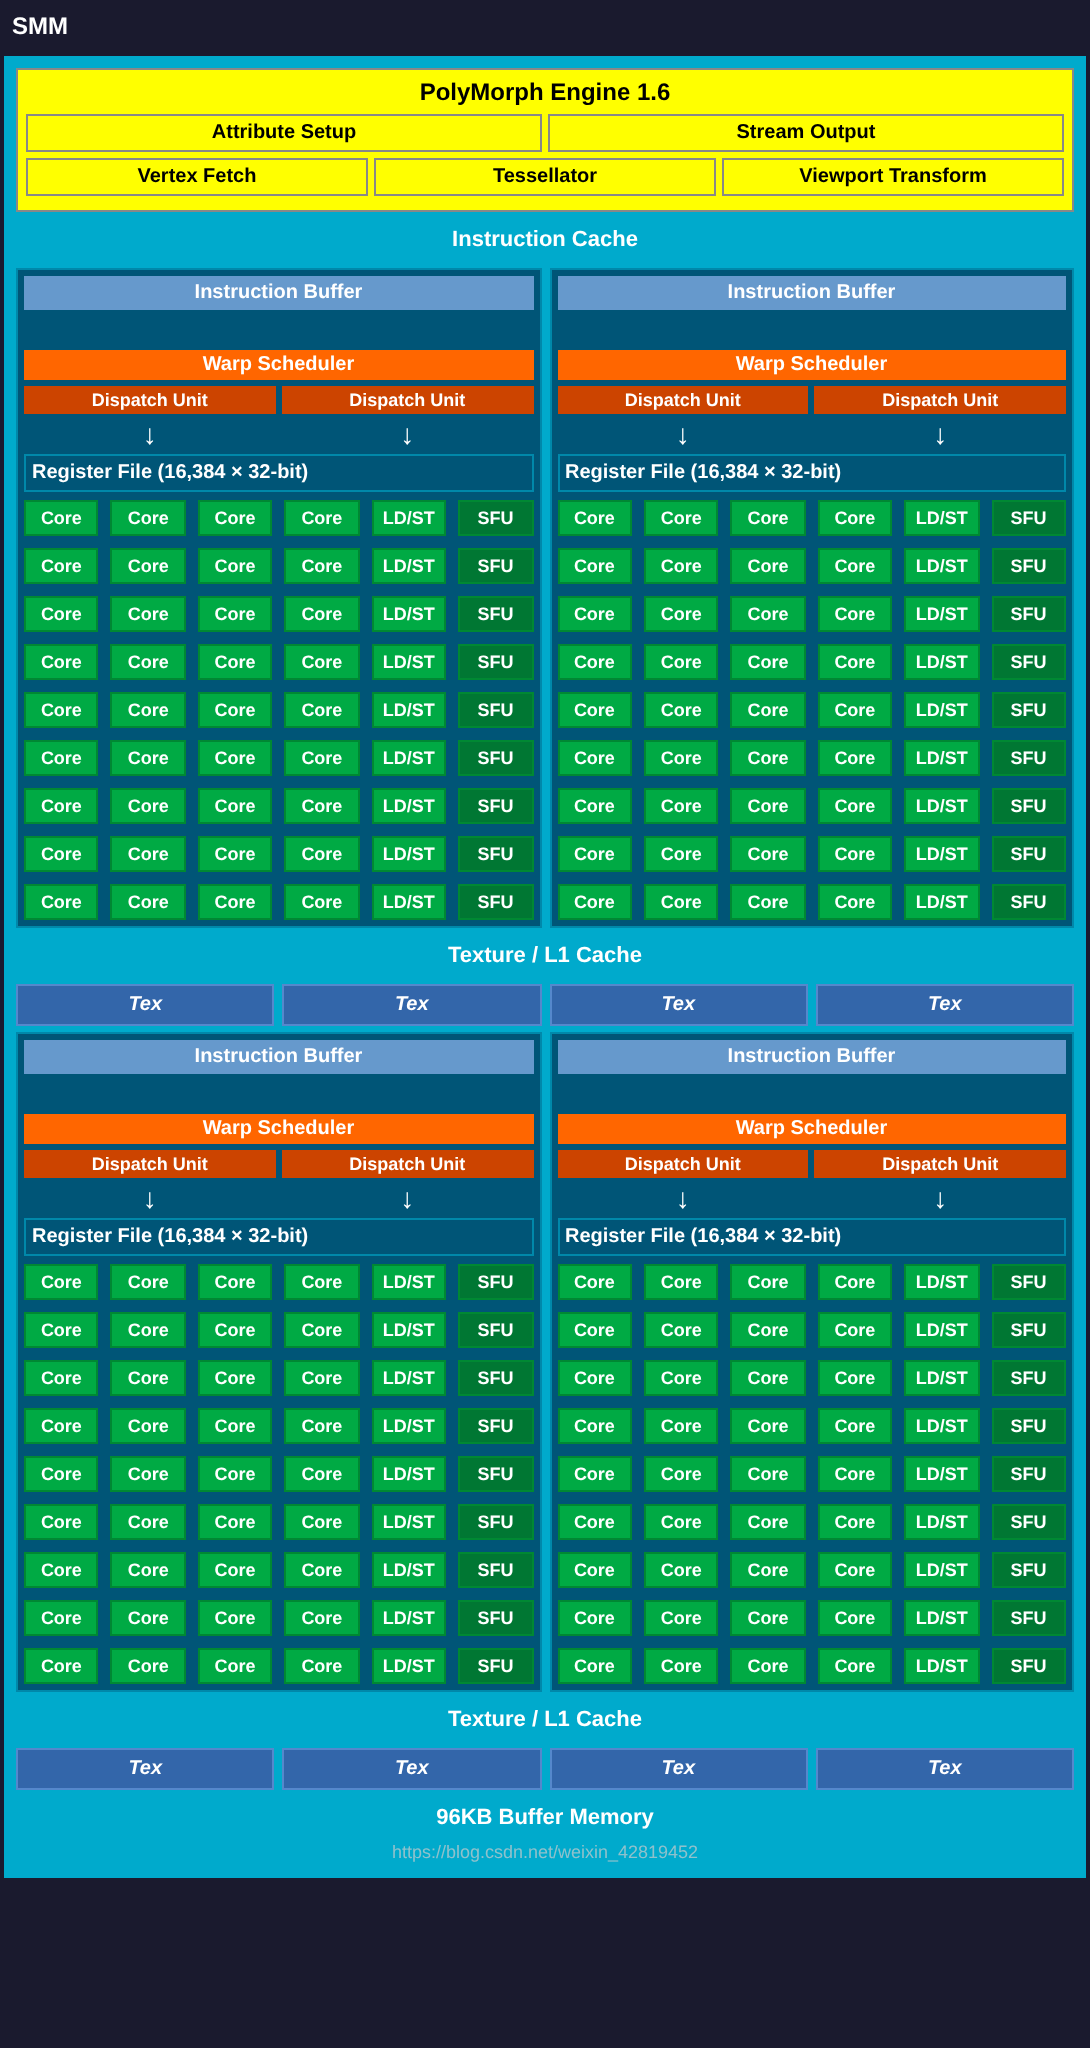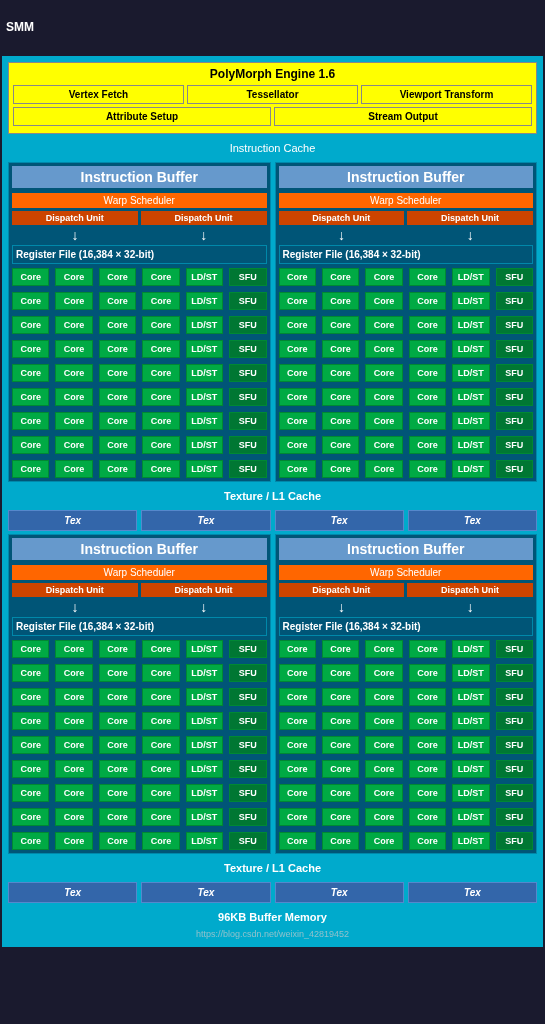--- a/index.html
+++ b/index.html
@@ -7,21 +7,21 @@
       background: #1a1a2e;
       font-family: Arial, sans-serif;
       font-size: 11px;
       width: 545px;
       min-height: 1024px;
     }
     .smm-label {
       color: white;
       font-weight: bold;
       font-size: 12px;
-      padding: 20px 6px;
+      padding: 6px 6px;
     }
     .outer-container {
       background: #00aacc;
       border: 2px solid #00aacc;
       margin: 2px;
       padding: 4px;
     }
     .polymorph-section {
       background: #ffff00;
       border: 1px solid #888;
@@ -48,50 +48,50 @@
       font-size: 10px;
       font-weight: bold;
       color: #000;
       text-align: center;
       flex: 1;
     }
     .instruction-cache-bar {
       background: #00aacc;
       color: white;
       text-align: center;
-      font-weight: normal;
+      font-weight: bold;
       font-size: 11px;
       padding: 4px;
       margin-bottom: 4px;
     }
     .two-col {
       display: flex;
       gap: 4px;
       margin-bottom: 4px;
     }
     .warp-block {
       flex: 1;
       background: #005577;
       border: 1px solid #0088aa;
       padding: 3px;
     }
     .instruction-buffer-bar {
       background: #6699cc;
       color: white;
       text-align: center;
       font-weight: bold;
-      font-size: 14px;
+      font-size: 10px;
       padding: 3px;
-      margin-bottom: 5px;
+      margin-bottom: 20px;
     }
     .warp-scheduler-bar {
       background: #ff6600;
       color: white;
       text-align: center;
-      font-weight: normal;
+      font-weight: bold;
       font-size: 10px;
       padding: 2px;
       margin-bottom: 3px;
     }
     .dispatch-row {
       display: flex;
       gap: 3px;
       margin-bottom: 2px;
       justify-content: center;
     }
@@ -191,28 +191,28 @@
 </head>
 <body>
 
 <div class="smm-label">SMM</div>
 
 <div class="outer-container">
 
   <div class="polymorph-section">
     <div class="polymorph-title">PolyMorph Engine 1.6</div>
     <div class="polymorph-row">
+      <div class="poly-box">Attribute Setup</div>
+      <div class="poly-box">Stream Output</div>
+    </div>
+    <div class="polymorph-row">
       <div class="poly-box">Vertex Fetch</div>
       <div class="poly-box">Tessellator</div>
       <div class="poly-box">Viewport Transform</div>
     </div>
-    <div class="polymorph-row">
-      <div class="poly-box">Attribute Setup</div>
-      <div class="poly-box">Stream Output</div>
-    </div>
   </div>
 
   <div class="instruction-cache-bar">Instruction Cache</div>
 
   <div class="two-col">
 
     <div class="warp-block">
       <div class="instruction-buffer-bar">Instruction Buffer</div>
       <div class="warp-scheduler-bar">Warp Scheduler</div>
       <div class="dispatch-row">

